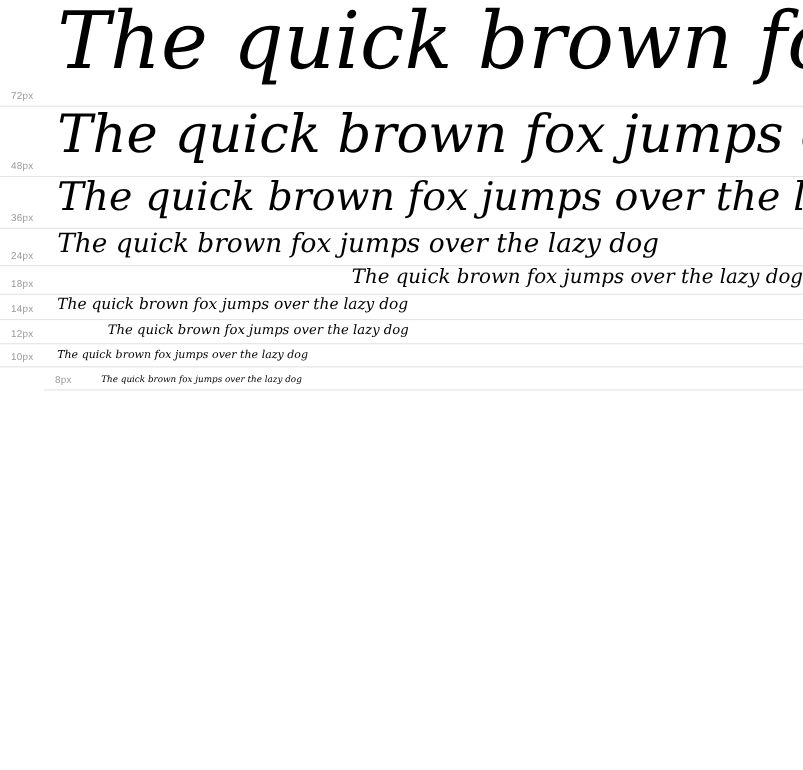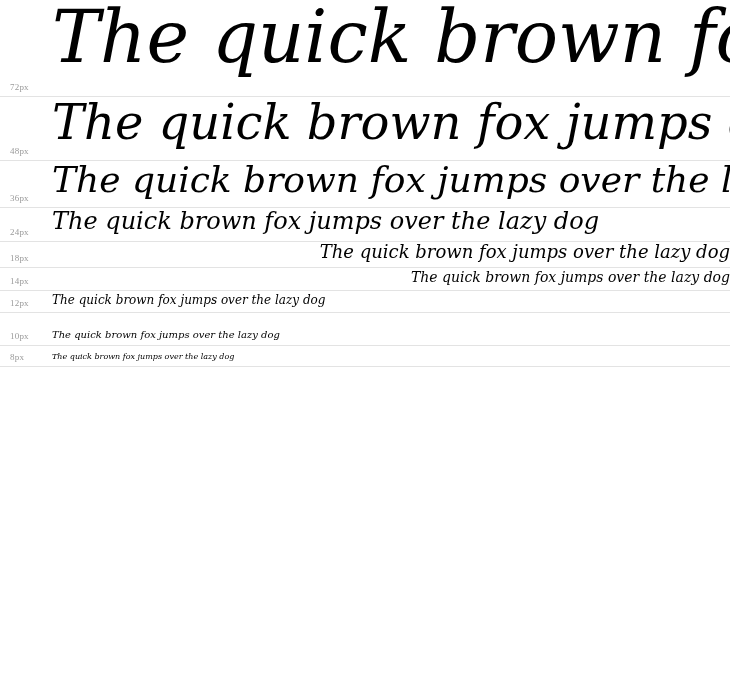--- a/index.html
+++ b/index.html
@@ -22,21 +22,21 @@
     position: relative;
     border-bottom: 1px solid #e3e3e3;
     box-sizing: border-box;
     overflow: hidden;
     white-space: nowrap;
   }
   .size-label {
     position: absolute;
     left: 10px;
     bottom: 4px;
-    font-family: Liberation Serif, serif;
+    font-family: Liberation Sans, sans-serif;
     font-size: 9px;
     color: #9a9a9a;
     letter-spacing: 0.2px;
     line-height: 1;
   }
   .sample {
     display: block;
     margin-left: 52px;
     font-family: "DejaVu Serif", "Liberation Serif", serif;
     font-style: italic;
@@ -63,29 +63,29 @@
       <span class="sample" style="font-size: 36px; padding-top: 0px;">The quick brown fox jumps over the lazy dog</span>
     </div>
     <div class="row" style="height: 34px;">
       <span class="size-label">24px</span>
       <span class="sample" style="font-size: 24px; padding-top: 0.8px;">The quick brown fox jumps over the lazy dog</span>
     </div>
     <div class="row" style="height: 26px; text-align: right;">
       <span class="size-label">18px</span>
       <span class="sample" style="font-size: 18px; padding-top: 1.1px;">The quick brown fox jumps over the lazy dog</span>
     </div>
-    <div class="row" style="height: 23px; text-align: right;">
+    <div class="row" style="height: 23px;">
       <span class="size-label">14px</span>
       <span class="sample" style="font-size: 14px; padding-top: 2.3px;">The quick brown fox jumps over the lazy dog</span>
     </div>
-    <div class="row" style="height: 22px;">
+    <div class="row" style="height: 22px; padding-left: 46px;">
       <span class="size-label">12px</span>
       <span class="sample" style="font-size: 12px; padding-top: 3.4px;">The quick brown fox jumps over the lazy dog</span>
     </div>
-    <div class="row" style="height: 21px; margin-top: 12px;">
+    <div class="row" style="height: 21px;">
       <span class="size-label">10px</span>
       <span class="sample" style="font-size: 10px; padding-top: 4.5px;">The quick brown fox jumps over the lazy dog</span>
     </div>
-    <div class="row" style="height: 21px;">
+    <div class="row" style="height: 21px; margin-left: 40px;">
       <span class="size-label">8px</span>
       <span class="sample" style="font-size: 8px; padding-top: 6.6px;">The quick brown fox jumps over the lazy dog</span>
     </div>
   </div>
 
 </body></html>

